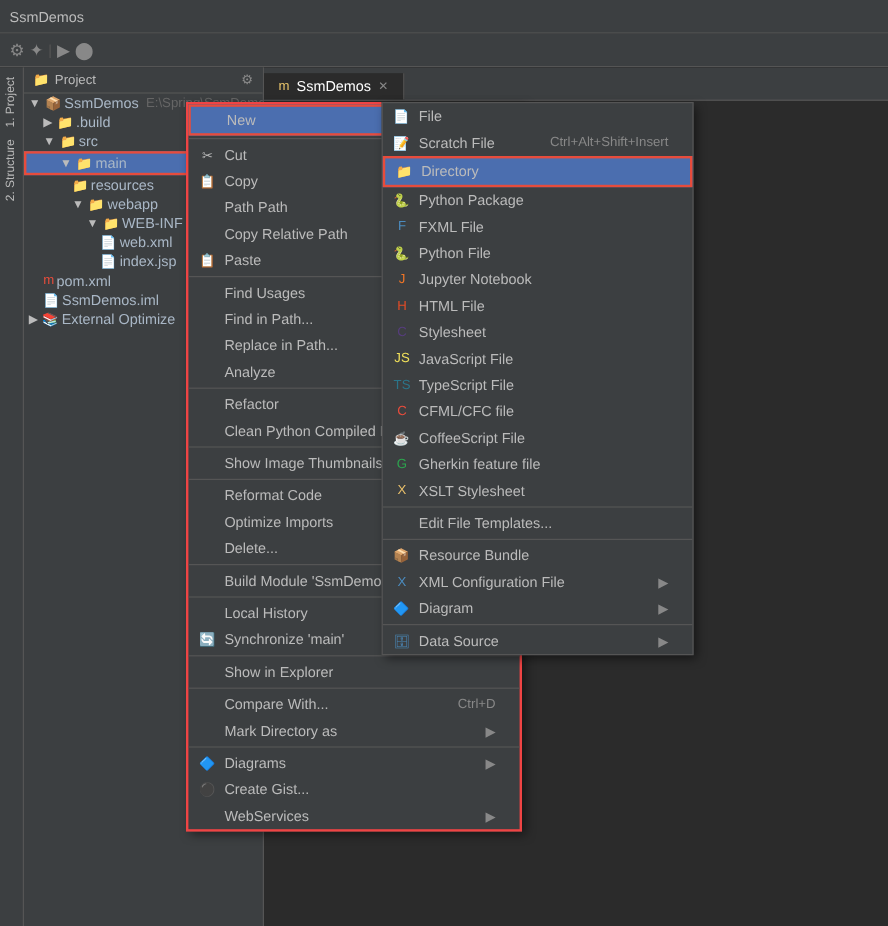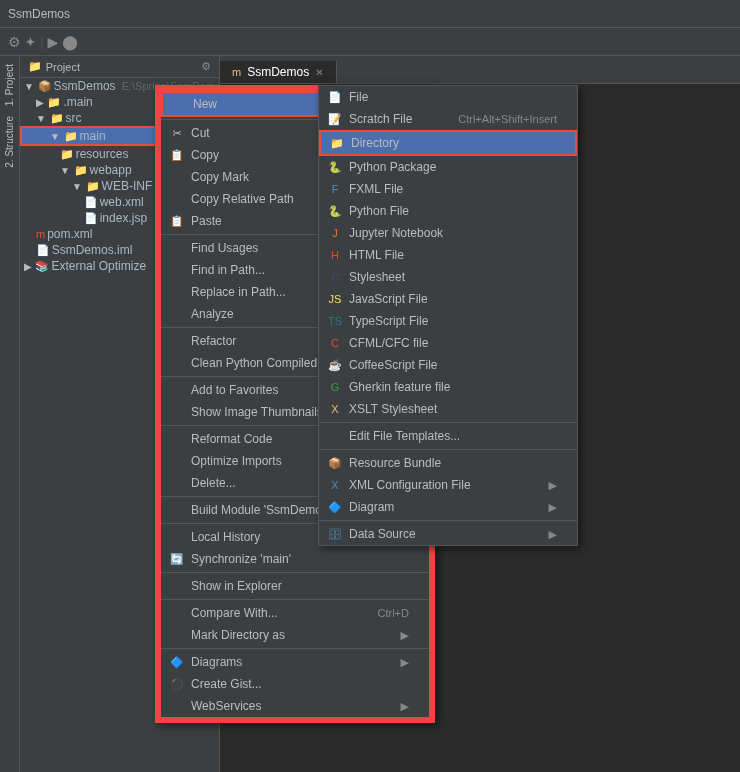--- a/index.html
+++ b/index.html
@@ -137,21 +137,21 @@
     .code-text { color: #a9b7c6; }
     .xml-tag { color: #e8bf6a; }
     .xml-bracket { color: #e8bf6a; }
 
     
     .context-menu {
       position: absolute;
       left: 155px;
       top: 85px;
       background: #3c3f41;
-      border: 6px solid #ef4444;
+      border: 2px solid #ef4444;
       box-shadow: 3px 3px 8px rgba(0,0,0,0.5);
       z-index: 100;
       min-width: 280px;
     }
 
     .menu-item {
       padding: 3px 20px 3px 8px;
       cursor: pointer;
       display: flex;
       align-items: center;
@@ -286,21 +286,21 @@
       <div class="tree-item">
         <span class="arrow">▼</span>
         <span class="folder-icon">📦</span>
         <span>SsmDemos</span>
         <span style="color:#666;font-size:11px;margin-left:4px;">E:\Spring\SsmDemos</span>
       </div>
 
       <div class="tree-item indent1">
         <span class="arrow">▶</span>
         <span class="folder-icon">📁</span>
-        <span>.main</span>
+        <span>.build</span>
       </div>
 
       <div class="tree-item indent1">
         <span class="arrow">▼</span>
         <span class="folder-icon">📁</span>
         <span>src</span>
       </div>
 
       <div class="tree-item indent2 highlighted red-border" style="border:2px solid #e74c3c;">
         <span class="arrow">▼</span>
@@ -443,21 +443,21 @@
       <div class="menu-item-left">
         <div class="menu-item-icon">📋</div>
         <span>Copy</span>
       </div>
       <span class="menu-shortcut">Ctrl+C</span>
     </div>
 
     <div class="menu-item">
       <div class="menu-item-left">
         <div class="menu-item-icon"></div>
-        <span>Copy Mark</span>
+        <span>Path Path</span>
       </div>
       <span class="menu-shortcut">Ctrl+Shift+C</span>
     </div>
 
 
     <div class="menu-item">
       <div class="menu-item-left">
         <div class="menu-item-icon"></div>
         <span>Copy Relative Path</span>
       </div>
@@ -517,27 +517,20 @@
 
     <div class="menu-item">
       <div class="menu-item-left">
         <div class="menu-item-icon"></div>
         <span>Clean Python Compiled Files</span>
       </div>
     </div>
 
     <div class="menu-separator"></div>
 
-    <div class="menu-item">
-      <div class="menu-item-left">
-        <div class="menu-item-icon"></div>
-        <span>Add to Favorites</span>
-      </div>
-      <span class="menu-arrow">▶</span>
-    </div>
 
     <div class="menu-item">
       <div class="menu-item-left">
         <div class="menu-item-icon"></div>
         <span>Show Image Thumbnails</span>
       </div>
     </div>
 
     <div class="menu-separator"></div>
 

